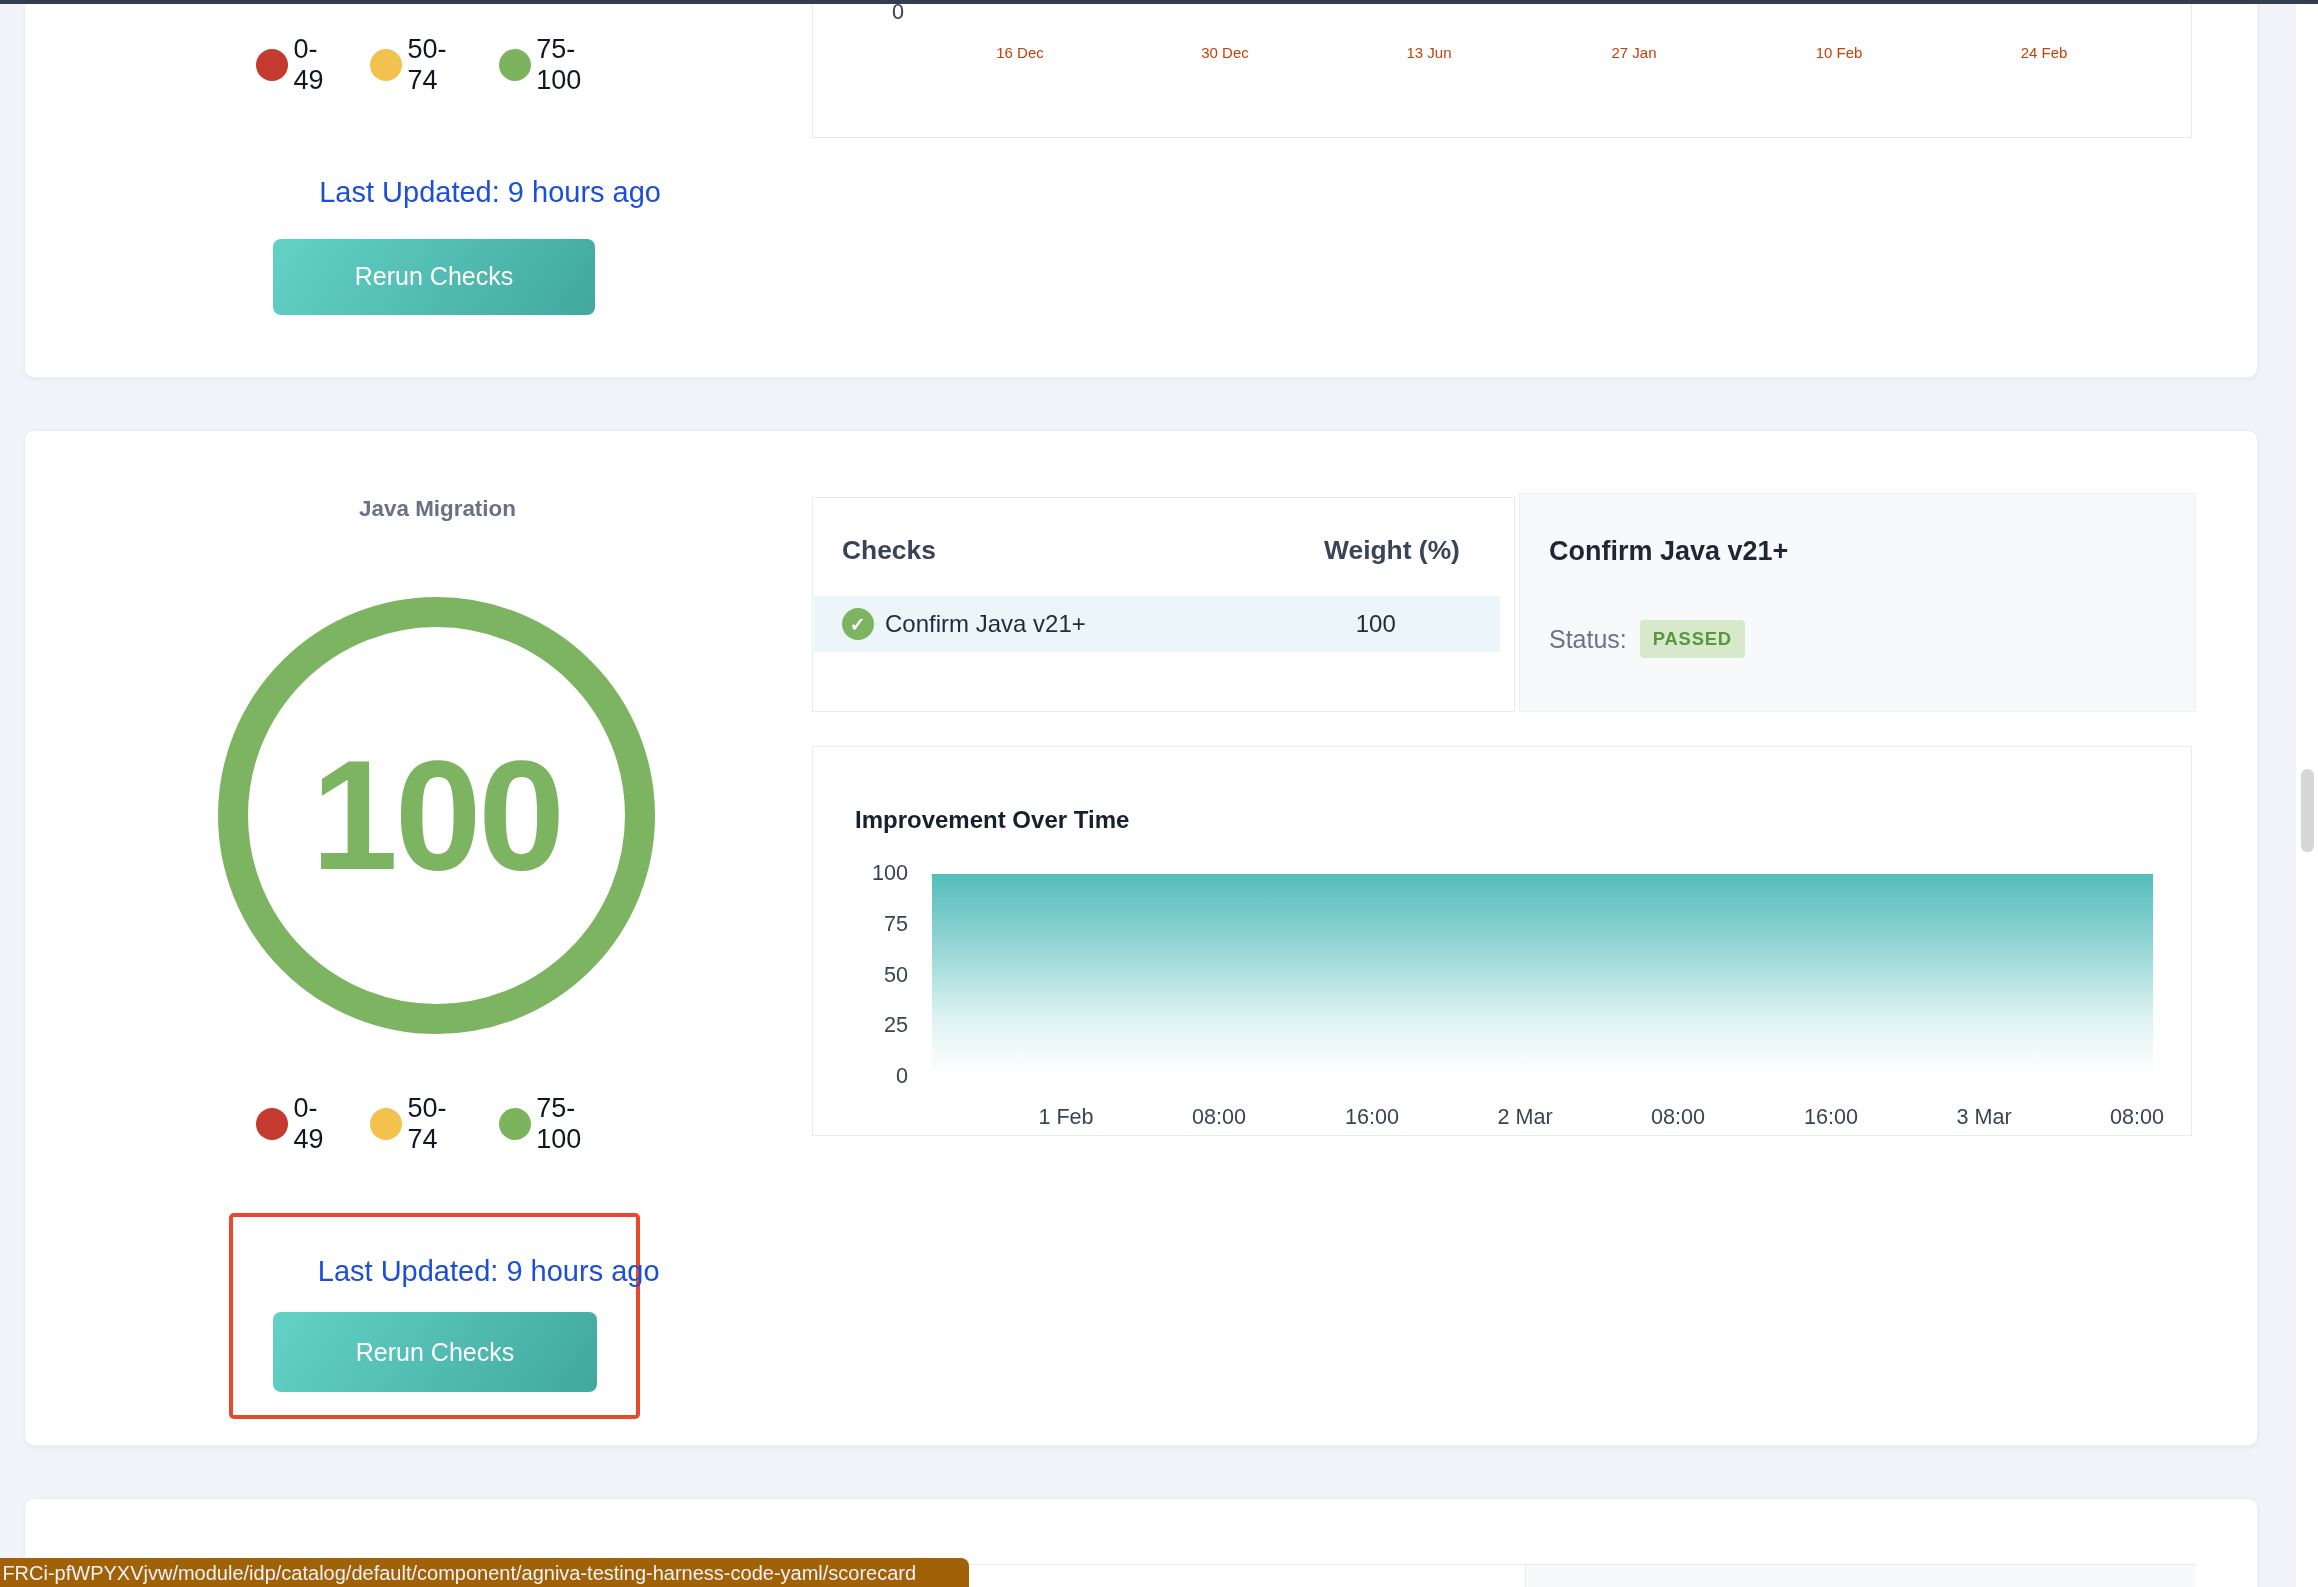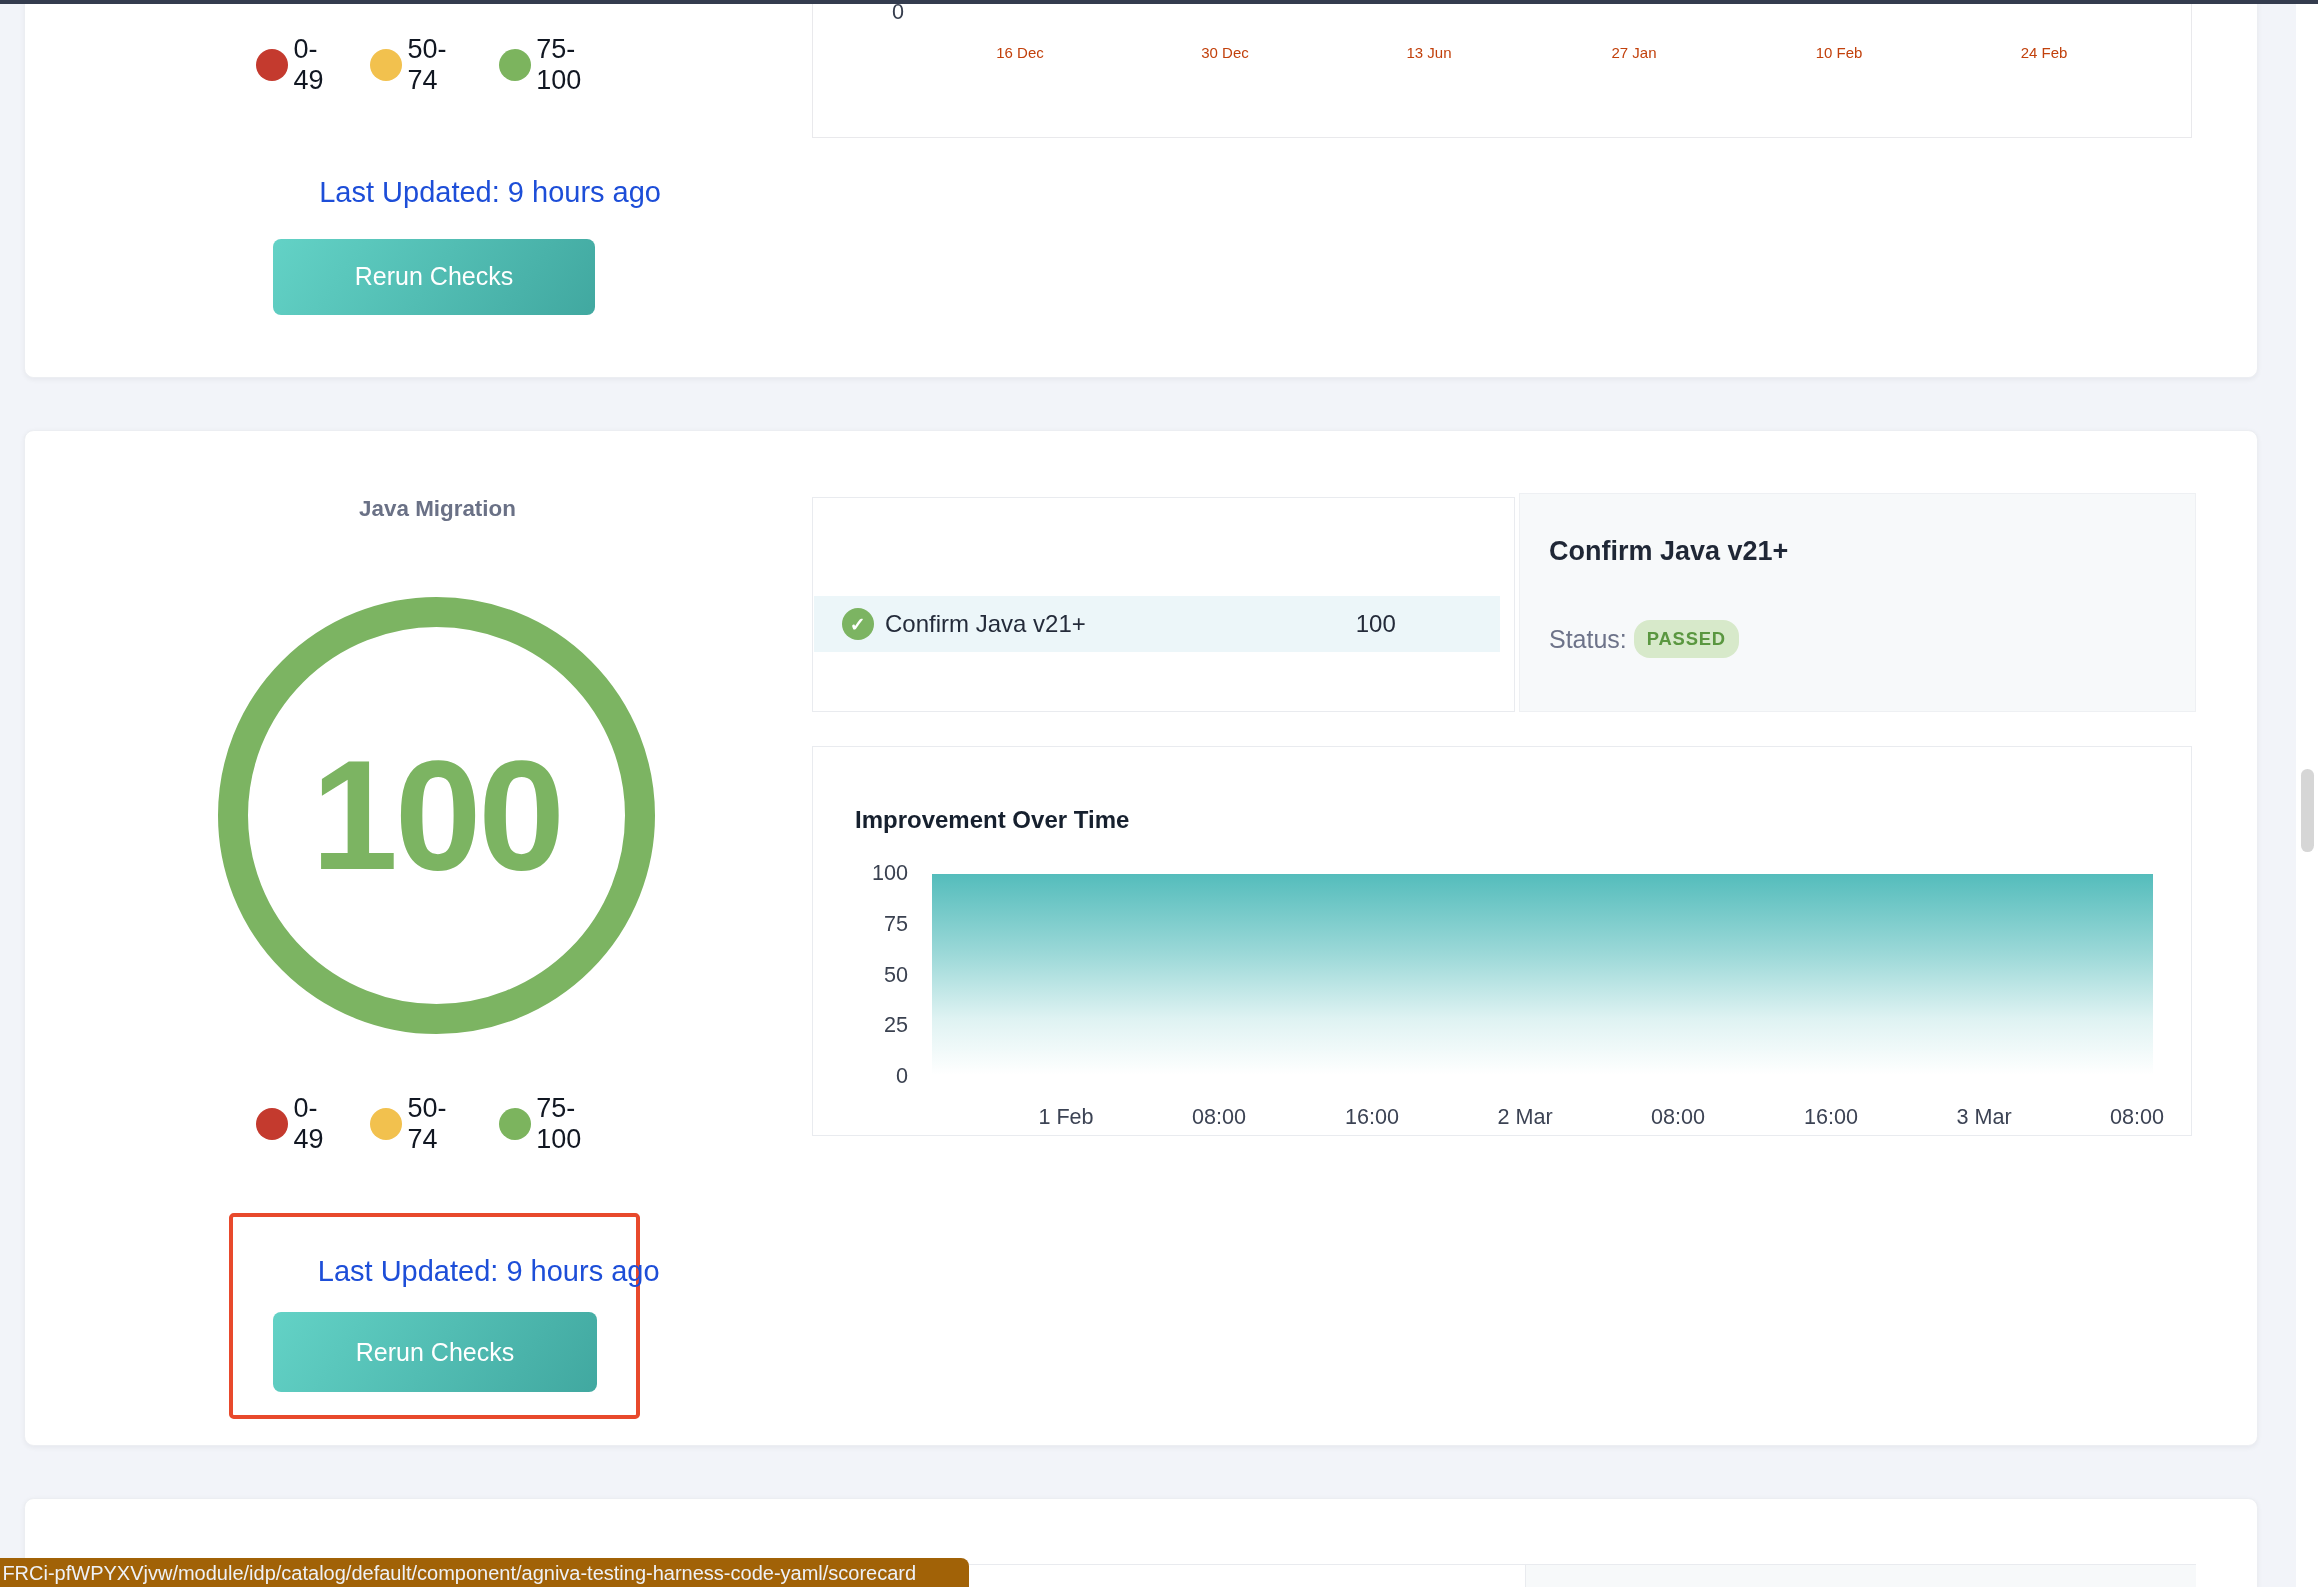--- a/index.html
+++ b/index.html
@@ -83,23 +83,23 @@
   .check-weight { width:192px; text-align:center; font-size:24px; color:#242b3a; }
 
   .detail-panel {
     position:absolute; left:1494px; top:62px; width:677px; height:219px;
     background:#f7f9fa; border:0.8px solid #eef0f3;
   }
   .detail-title { position:absolute; left:29px; top:42px; font-size:27px; font-weight:700; color:#1f2736; }
   .detail-status-row { position:absolute; left:29px; top:125px; height:40px; display:flex; align-items:center; }
   .status-label { font-size:25px; color:#6d7389; }
   .status-badge {
-    margin-left:7px; background:#d7e9ca; color:#5a9740;
+    margin-left:13px; background:#d7e9ca; color:#5a9740;
     font-size:18.4px; font-weight:700; letter-spacing:0.8px;
-    padding:8px 13px; border-radius:16px;
+    padding:8px 13px; border-radius:4px;
   }
 
   .improve-box {
     position:absolute; left:787px; top:315px; width:1380px; height:390px;
     background:#ffffff; border:0.8px solid #e9ebef;
   }
   .improve-title { position:absolute; left:42px; top:59px; font-size:24px; font-weight:600; color:#16202e; }
   .ytick { position:absolute; left:16px; width:79px; height:26px; text-align:right; font-size:21.6px; color:#3a4150; }
   .area-fill {
     position:absolute; left:119px; top:127px; width:1221px; height:201px;
@@ -185,20 +185,24 @@
       <span class="legend-label">75-100</span>
     </div>
   </div>
 
   <div class="highlight-box">
     <div class="last-updated">Last Updated: 9 hours ago</div>
     <button class="rerun-btn">Rerun Checks</button>
   </div>
 
   <div class="checks-box">
+    <div class="checks-head">
+      <span class="th-checks">Checks</span>
+      <span class="th-weight">Weight (%)</span>
+    </div>
     <div class="check-row">
       <span class="check-icon">✓</span>
       <span class="check-name">Confirm Java v21+</span>
       <span class="check-weight">100</span>
     </div>
   </div>
 
   <div class="detail-panel">
     <div class="detail-title">Confirm Java v21+</div>
     <div class="detail-status-row">

